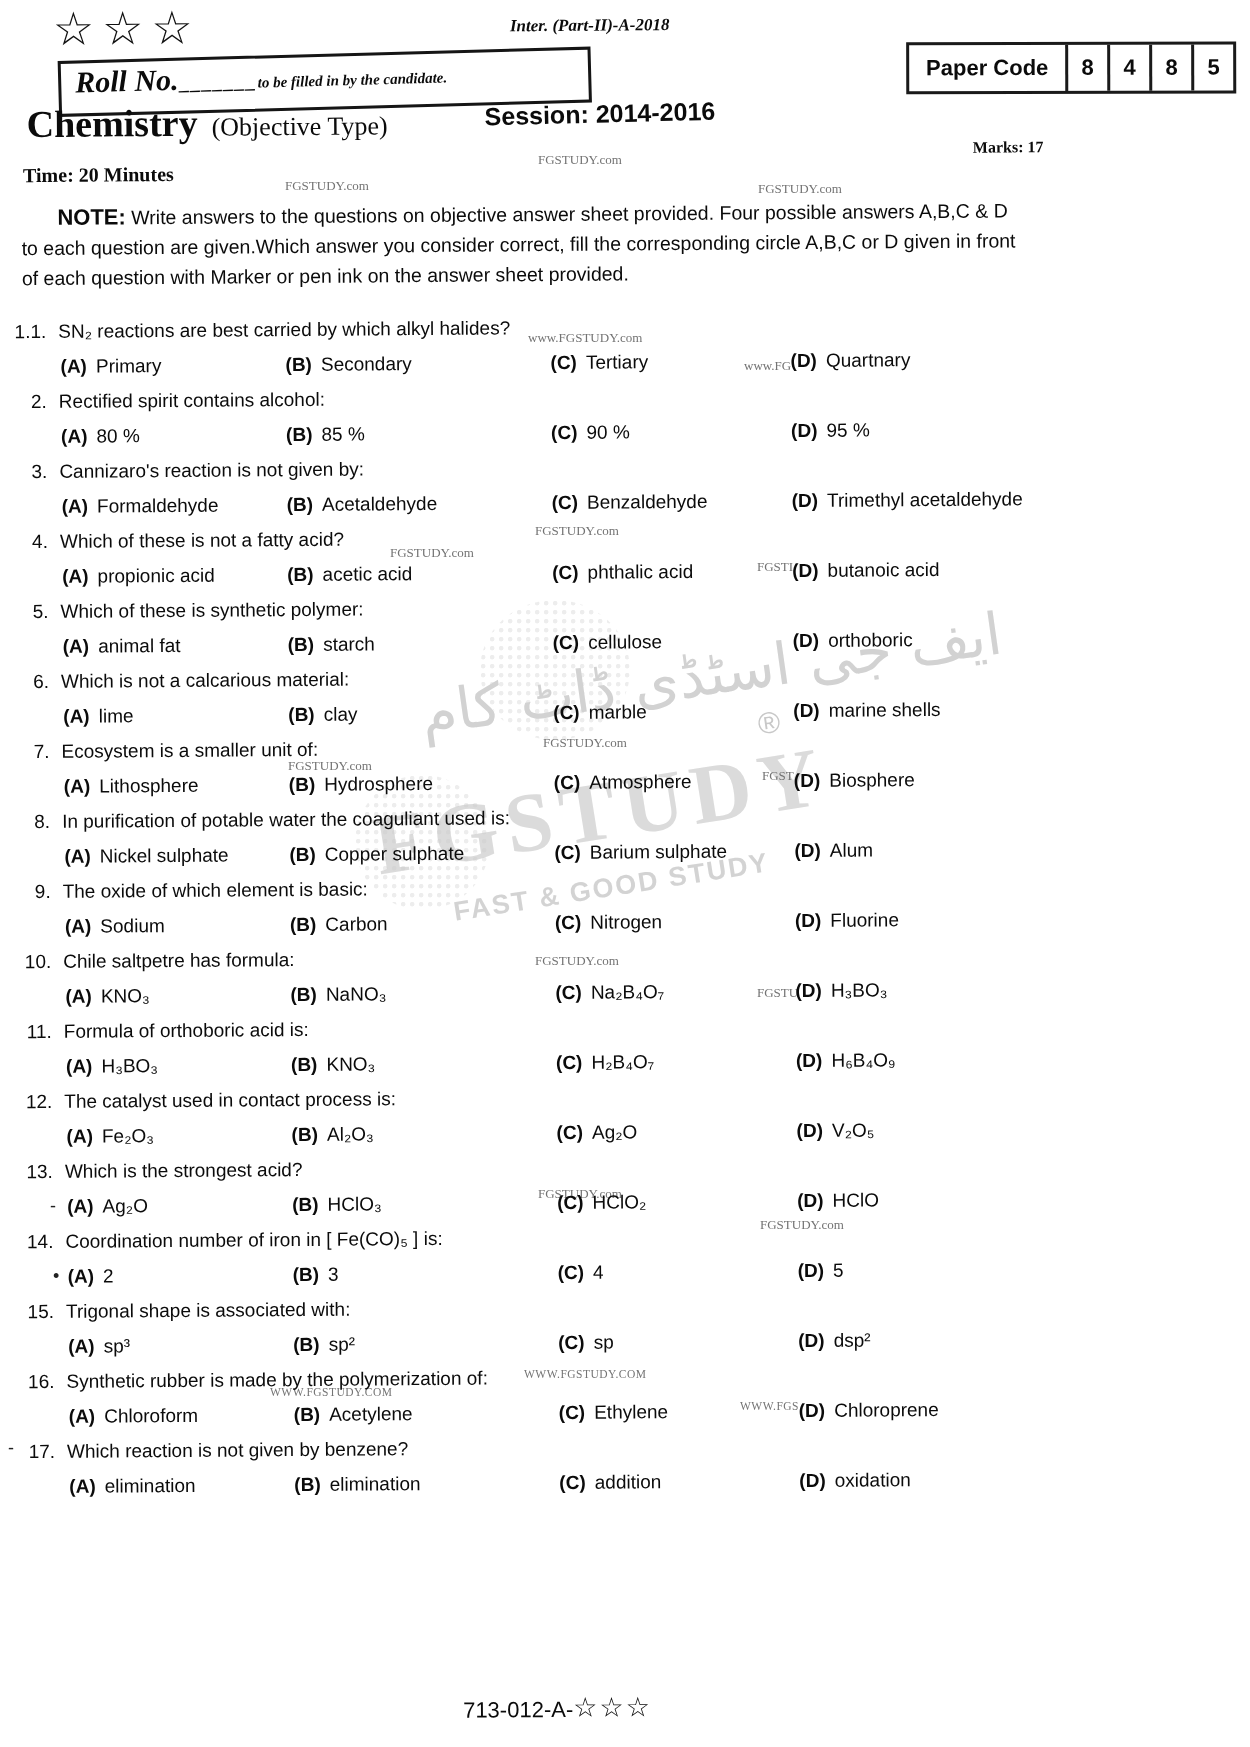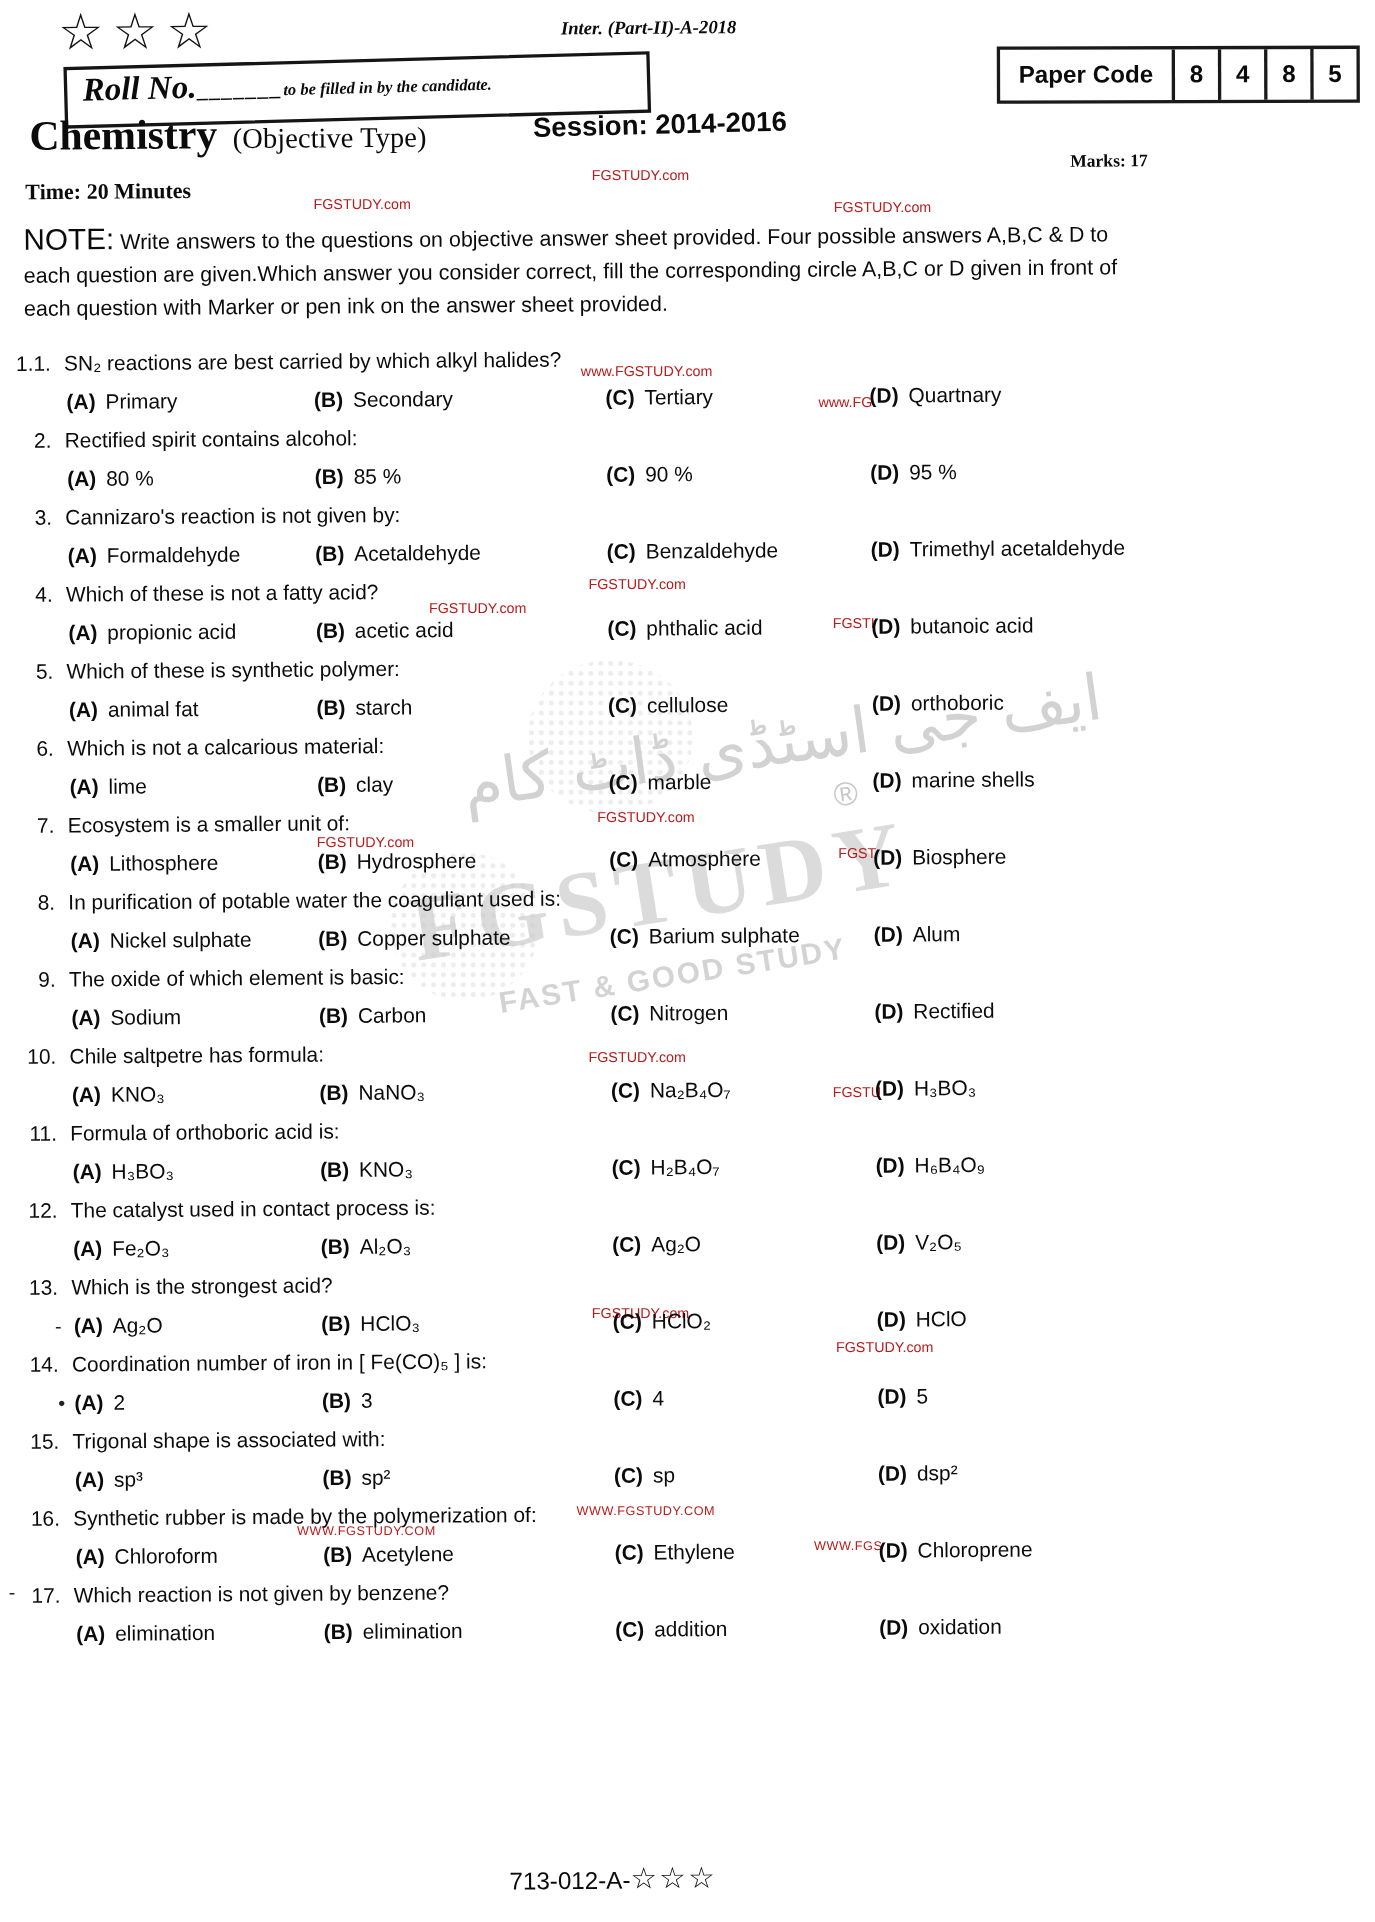--- a/index.html
+++ b/index.html
@@ -1,21 +1,21 @@
 <!DOCTYPE html>
 <html><head>
 <meta charset="utf-8">
 <style>
   html,body{margin:0;padding:0;background:#ffffff;}
   .page{position:relative;width:1250px;height:1747px;background:#fff;overflow:hidden;
         font-family:"Liberation Sans",sans-serif;color:#0b0b0b;}
   .abs{position:absolute;}
   
   .wm-layer{position:absolute;inset:0;z-index:1;pointer-events:none;}
-  .wm-small{position:absolute;font-size:13px;color:#b91c1c;font-family:Liberation Sans, sans-serif;white-space:nowrap;}
+  .wm-small{position:absolute;font-size:13px;color:#737373;font-family:Liberation Serif, serif;white-space:nowrap;}
   .wm-small.caps{font-size:11.5px;letter-spacing:.5px;}
   .wm-urdu{position:absolute;left:418px;top:640px;font-size:58px;color:#d2d2d2;transform:rotate(-8deg);
            direction:rtl;white-space:nowrap;font-family:"DejaVu Sans",sans-serif;}
   .wm-big{position:absolute;left:372px;top:762px;font-size:84px;font-weight:700;letter-spacing:8px;
           color:#cccccc;opacity:.7;transform:rotate(-9deg);font-family:"Liberation Serif",serif;white-space:nowrap;}
   .wm-tag{position:absolute;left:452px;top:872px;font-size:27px;font-weight:700;letter-spacing:2px;
           color:#c9c9c9;opacity:.8;transform:rotate(-9deg);font-family:"Liberation Sans",sans-serif;white-space:nowrap;}
   .wm-reg{position:absolute;left:758px;top:706px;font-size:30px;color:#c8c8c8;transform:rotate(-8deg);}
   .wm-blob{position:absolute;border-radius:50%;
            background:radial-gradient(circle at 35% 35%, #ececec 2px, transparent 2.6px);
@@ -39,21 +39,21 @@
   .roll-label{font-size:30px;font-weight:700;font-style:italic;}
   .roll-blank{font-size:20px;font-weight:700;letter-spacing:1px;}
   .roll-note{font-size:15px;font-weight:700;font-style:italic;margin-left:2px;}
   .title-row{left:28px;top:102px;white-space:nowrap;font-family:"Liberation Serif",serif;}
   .subject{font-size:38px;font-weight:700;}
   .paper-type{font-size:26px;margin-left:14px;}
   .session{left:486px;top:104px;font-size:25px;font-weight:700;transform:rotate(-1deg);}
   .marks{left:974px;top:146px;font-size:16px;font-weight:700;font-family:"Liberation Serif",serif;}
   .time{left:24px;top:164px;font-size:20px;font-weight:700;font-family:"Liberation Serif",serif;}
   .note{left:22px;top:203px;width:1005px;font-size:19.5px;line-height:30px;}
-  .note-label{font-weight:400;font-size:27px;}
+  .note-label{font-weight:700;font-size:22px;margin-left:36px;}
   
   .questions{left:0;top:320px;width:1250px;}
   .question{height:70px;}
   .q-line{font-size:19px;line-height:24px;white-space:nowrap;}
   .q-num{display:inline-block;width:46px;text-align:right;margin-right:12px;}
   .options{display:grid;grid-template-columns:225px 265px 240px auto;margin-left:60px;margin-top:11px;
            font-size:19px;line-height:24px;}
   .opt-label{font-weight:700;margin-right:9px;}
   .option{white-space:nowrap;}
   .footer{left:452px;top:1696px;font-size:22px;white-space:nowrap;}
@@ -229,21 +229,21 @@
   </div>
 
   <div class="question">
     <div class="q-line">
       <span class="q-num">9.</span><span>The oxide of which element is basic:</span>
     </div>
     <div class="options">
       <span class="option"><span class="opt-label">(A)</span><span>Sodium</span></span>
       <span class="option"><span class="opt-label">(B)</span><span>Carbon</span></span>
       <span class="option"><span class="opt-label">(C)</span><span>Nitrogen</span></span>
-      <span class="option"><span class="opt-label">(D)</span><span>Rectified</span></span>
+      <span class="option"><span class="opt-label">(D)</span><span>Fluorine</span></span>
     </div>
   </div>
 
   <div class="question">
     <div class="q-line">
       <span class="q-num">10.</span><span>Chile saltpetre has formula:</span>
     </div>
     <div class="options">
       <span class="option"><span class="opt-label">(A)</span><span>KNO₃</span></span>
       <span class="option"><span class="opt-label">(B)</span><span>NaNO₃</span></span>

